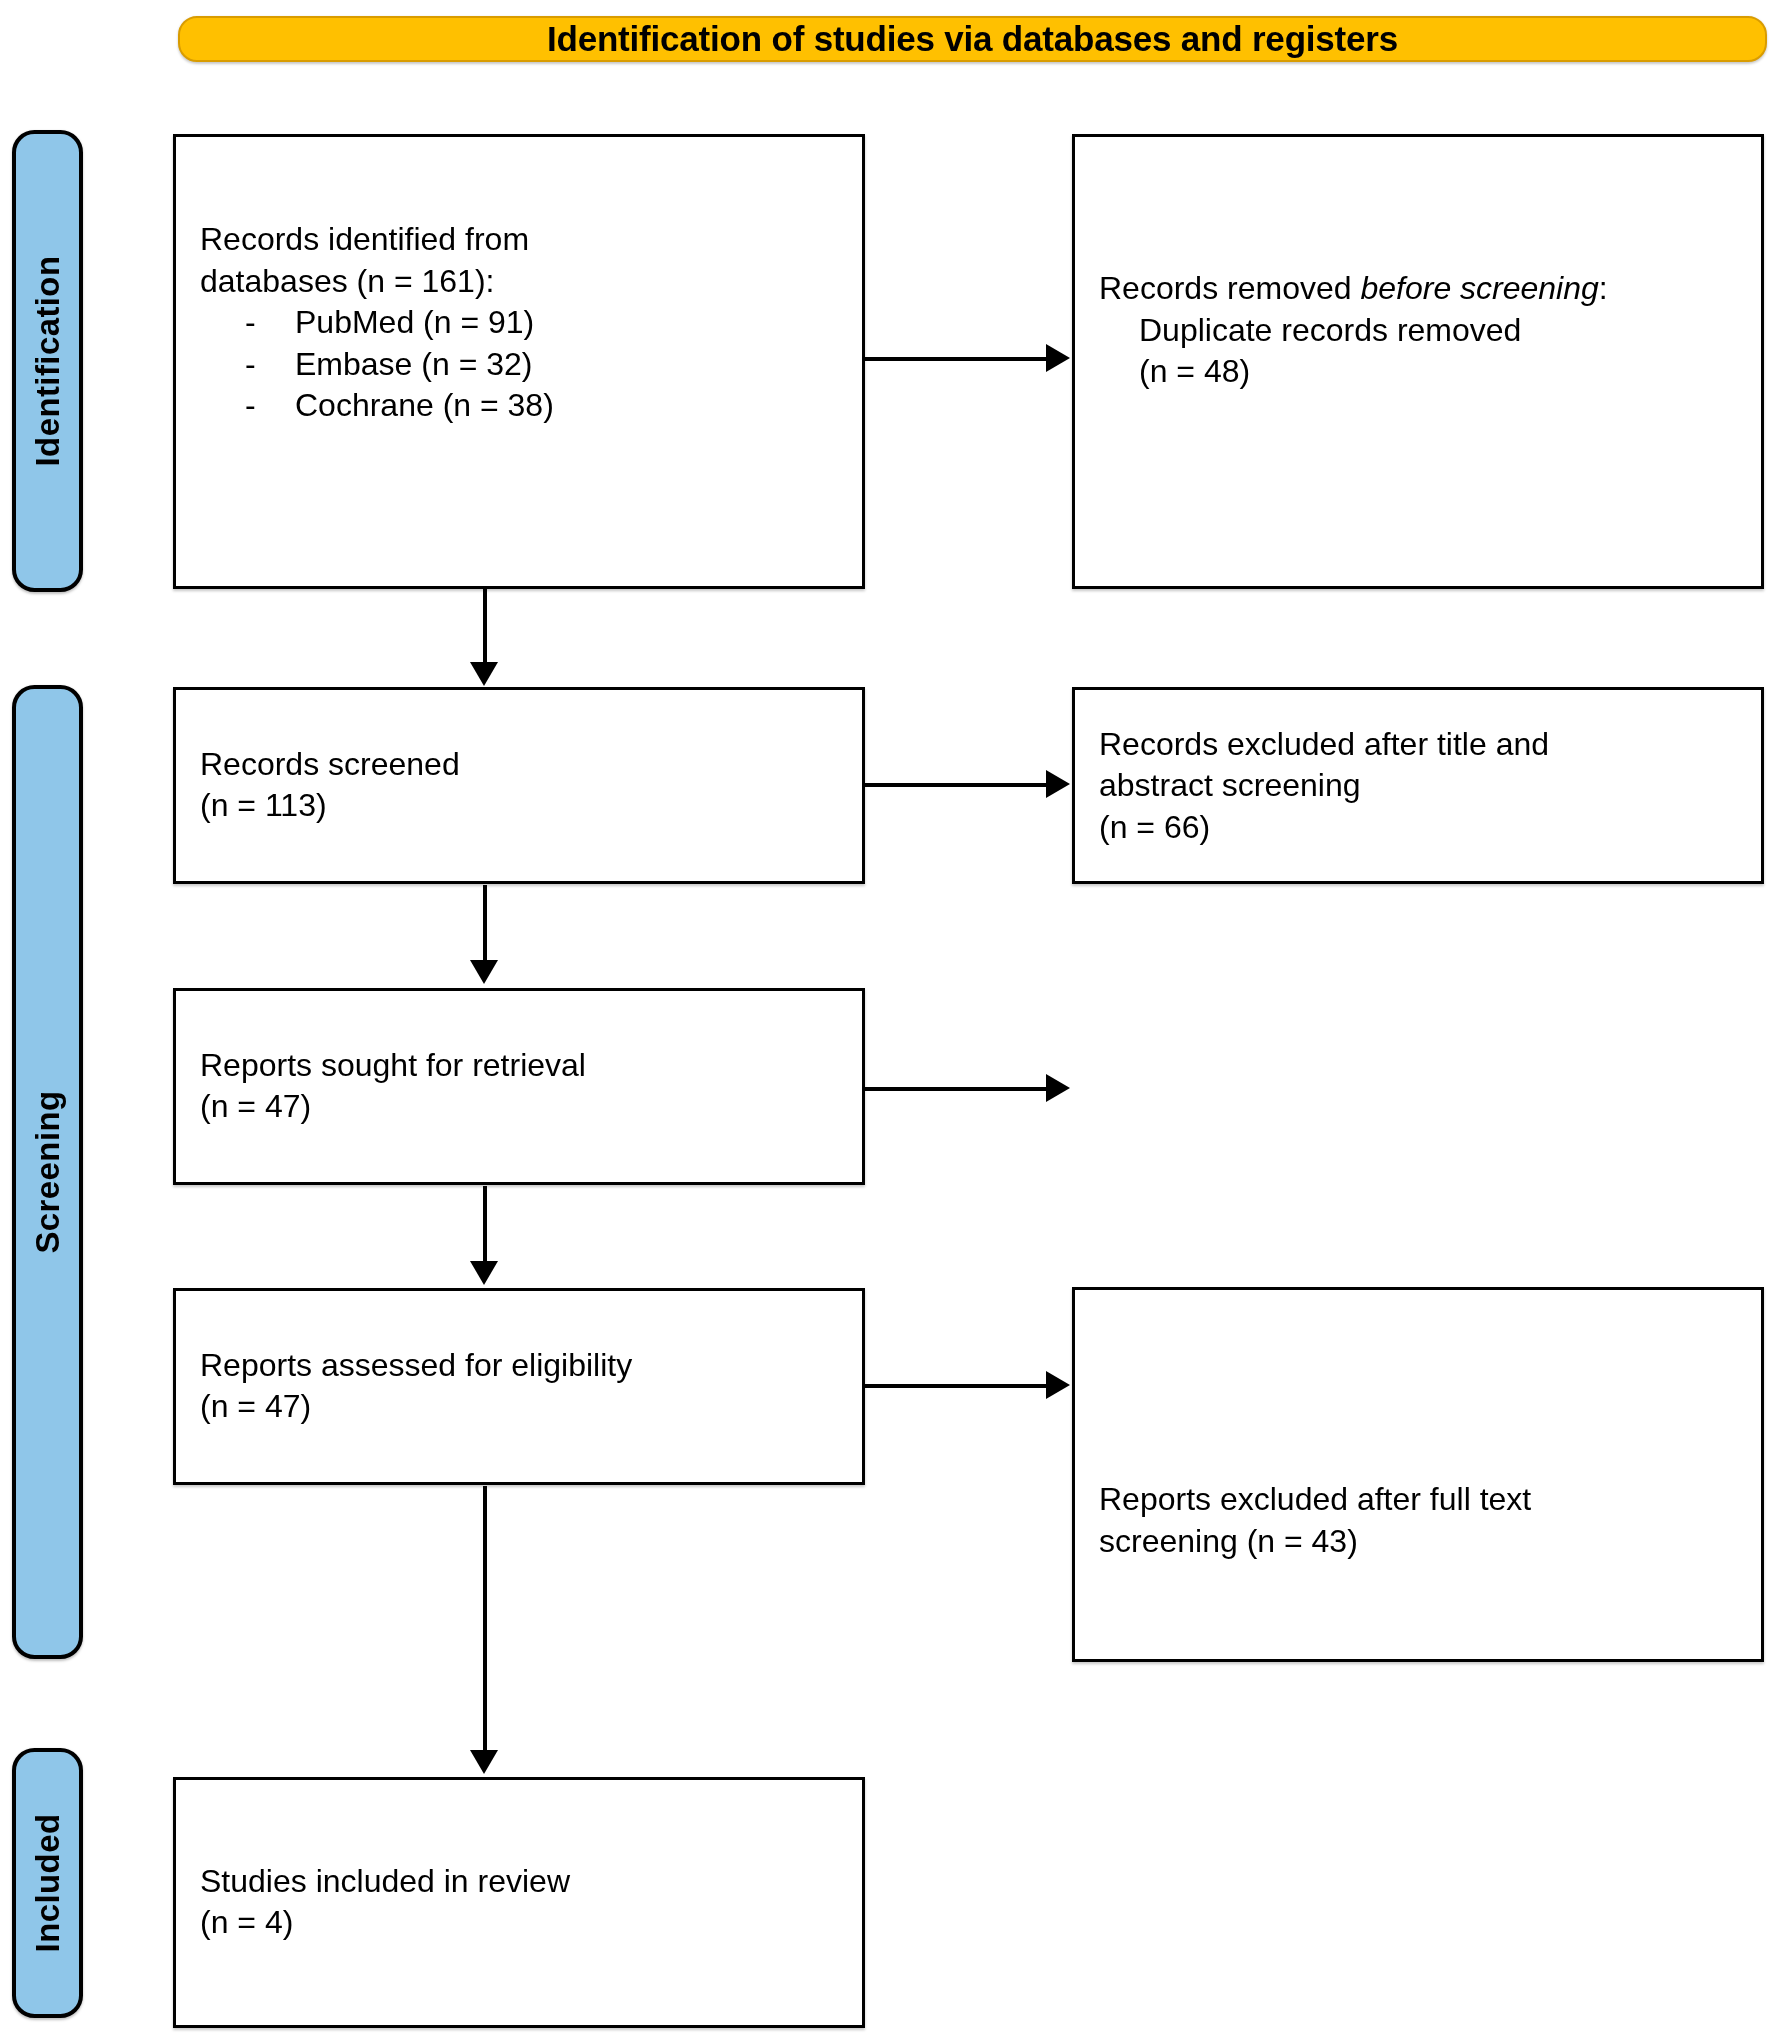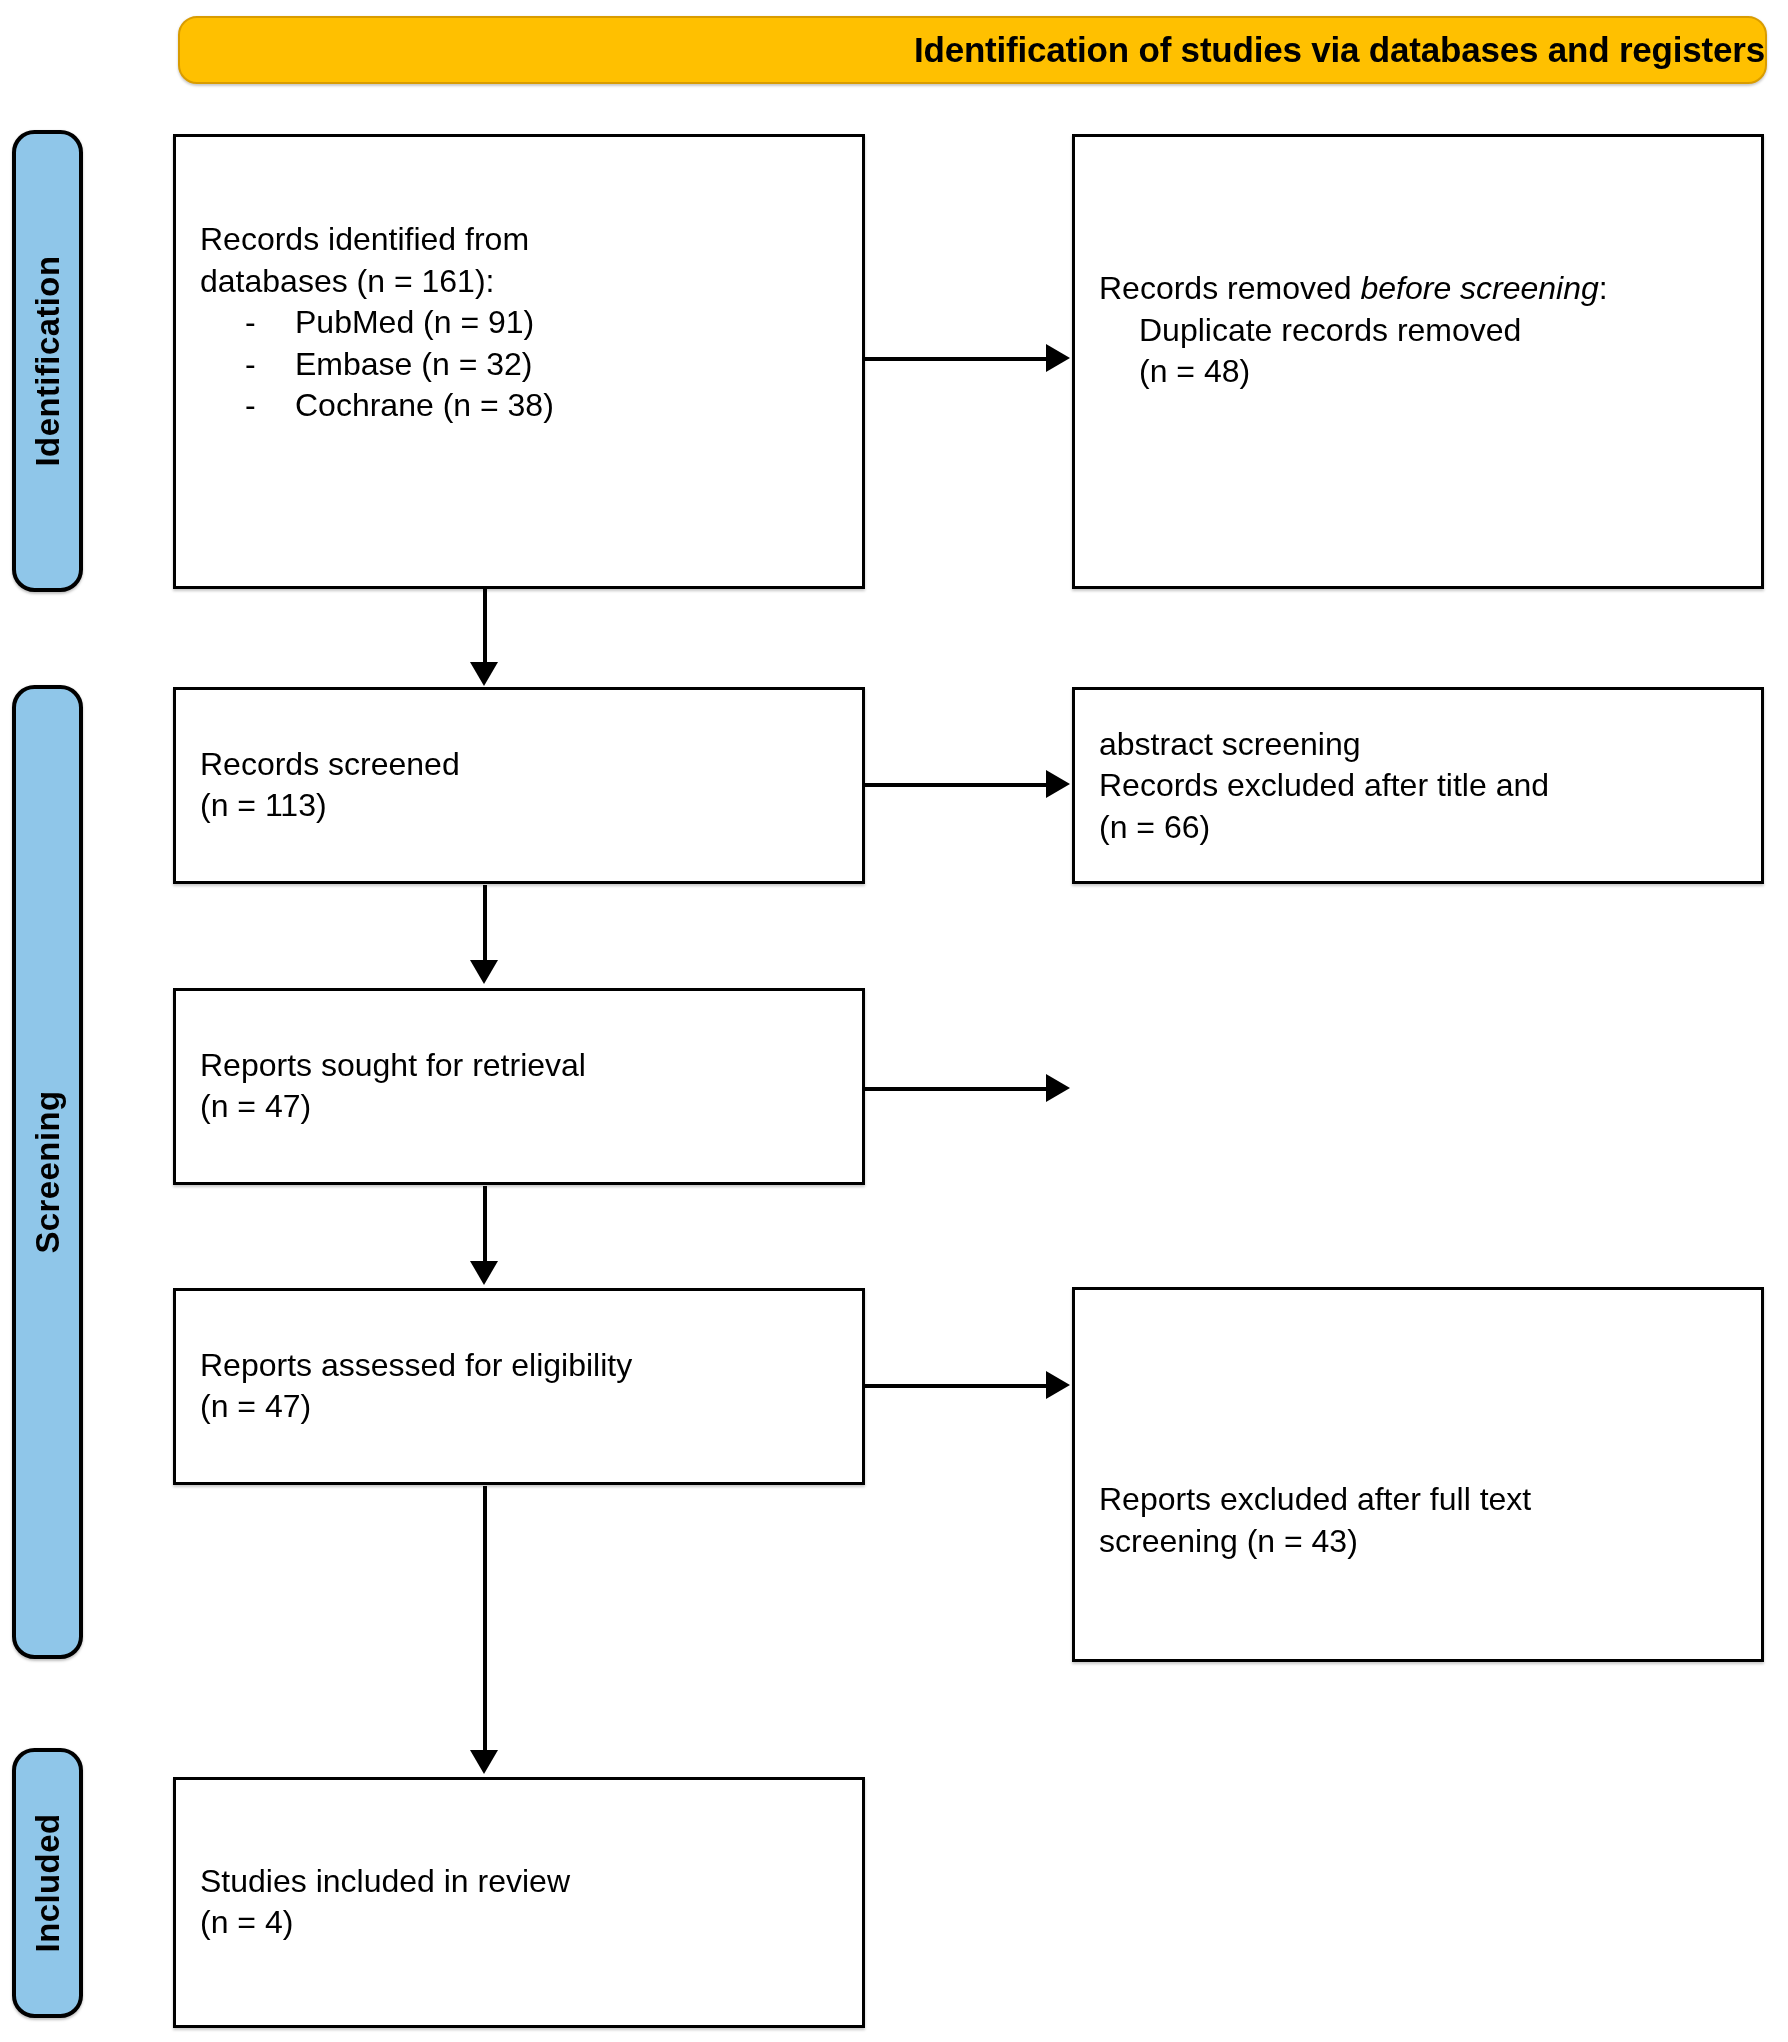--- a/index.html
+++ b/index.html
@@ -17,28 +17,28 @@
     background: #ffffff;
     overflow: hidden;
   }
 
   
   .banner {
     position: absolute;
     left: 178px;
     top: 15.6px;
     width: 1589px;
-    height: 68px;
+    height: 46px;
     background: #FFC000;
     border: 2.6px solid #D99C00;
     border-radius: 19px;
     box-sizing: border-box;
     display: flex;
     align-items: center;
-    justify-content: flex-end;
+    justify-content: center;
     box-shadow: 0 1.7px 2.6px rgba(0,0,0,0.22);
   }
   .banner-title {
     font-size: 35px;
     font-weight: bold;
     color: #000000;
     letter-spacing: -0.2px;
     text-align: center;
     white-space: nowrap;
   }
@@ -177,22 +177,22 @@
 
   <div class="flowbox" style="left:173px; top:687px; width:692px; height:197px;padding-left:46px;">
     <div class="flowbox-text vcenter">
       <div>Records screened</div>
       <div>(n = 113)</div>
     </div>
   </div>
 
   <div class="flowbox" style="left:1072px; top:687px; width:692px; height:197px;">
     <div class="flowbox-text vcenter">
+      <div>Records excluded after title and</div>
       <div>abstract screening</div>
-      <div>Records excluded after title and</div>
       <div>(n = 66)</div>
     </div>
   </div>
 
   <div class="hline" style="left:865px; top:783px; width:183px;"></div>
   <div class="arrow-right" style="left:1046px; top:770px;"></div>
 
   <div class="vline" style="left:483px; top:885px; width:4.3px; height:80px;"></div>
   <div class="arrow-down" style="left:470px; top:960px;"></div>
 

